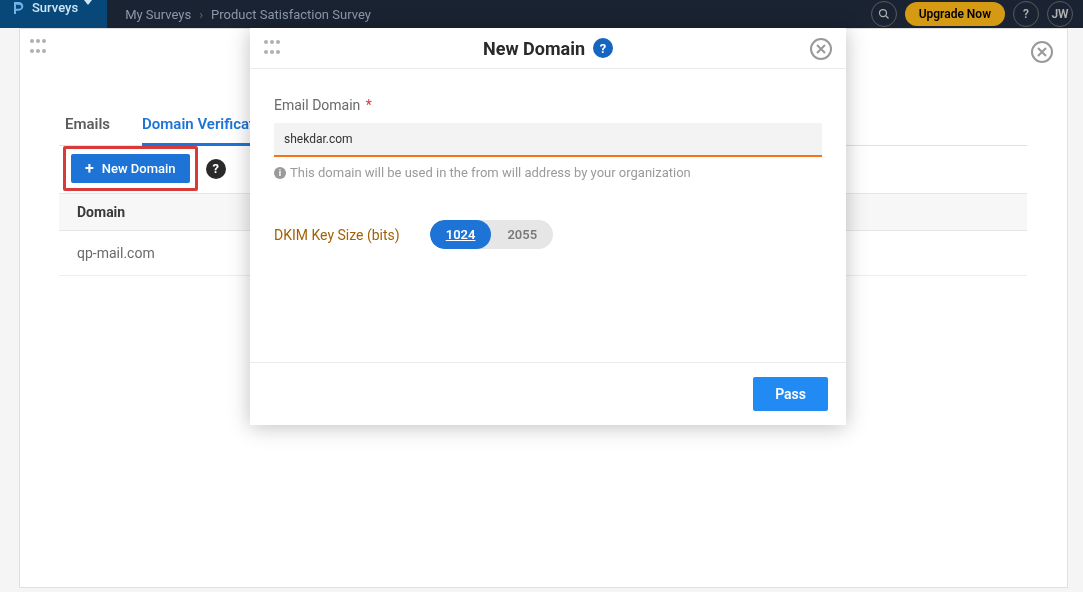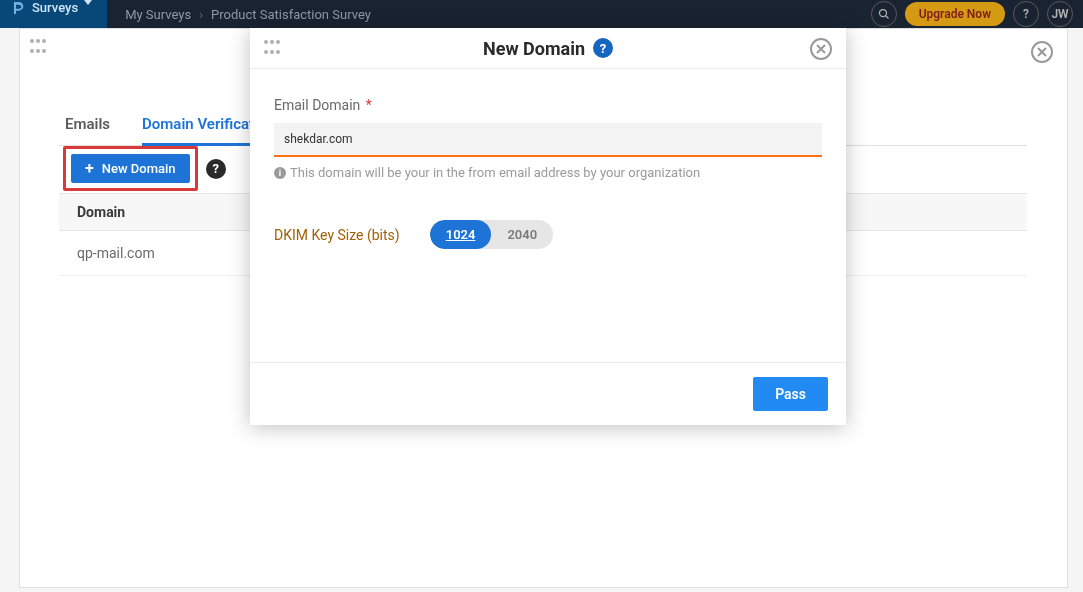--- a/index.html
+++ b/index.html
@@ -51,21 +51,21 @@
       border: 1.5px solid #5a5a5a;
       background: transparent;
       font-size: 12px;
       font-weight: 600;
     }
     .upgrade-btn {
       background: #d49a14;
       height: 24px;
       border-radius: 12px;
       padding: 0 14px;
-      color: #7f1d1d;
+      color: #000000;
       font-size: 12px;
       font-weight: 600;
       display: flex; align-items: center;
       border: none;
     }
 
     
     .panel {
       position: absolute;
       top: 28px;
@@ -392,28 +392,28 @@
   </div>
 
   <div class="modal-body">
     <div class="form-label">
       <span>Email Domain</span>
       <span class="req">*</span>
     </div>
     <input type="text" class="text-input" value="shekdar.com" style="">
     <div class="hint">
       <span class="info-icn">i</span>
-      <span>This domain will be your in the from email address by your organization</span>
+      <span>This domain will be used in the from will address by your organization</span>
     </div>
 
     <div class="dkim-row">
       <span class="lbl">DKIM Key Size (bits)</span>
       <div class="toggle-seg">
         <button class="opt sel">1024</button>
-        <button class="opt">2040</button>
+        <button class="opt">2055</button>
       </div>
     </div>
   </div>
 
   <div class="modal-foot">
     <button class="btn-next">Pass</button>
   </div>
 </div>
 
 </body></html>

